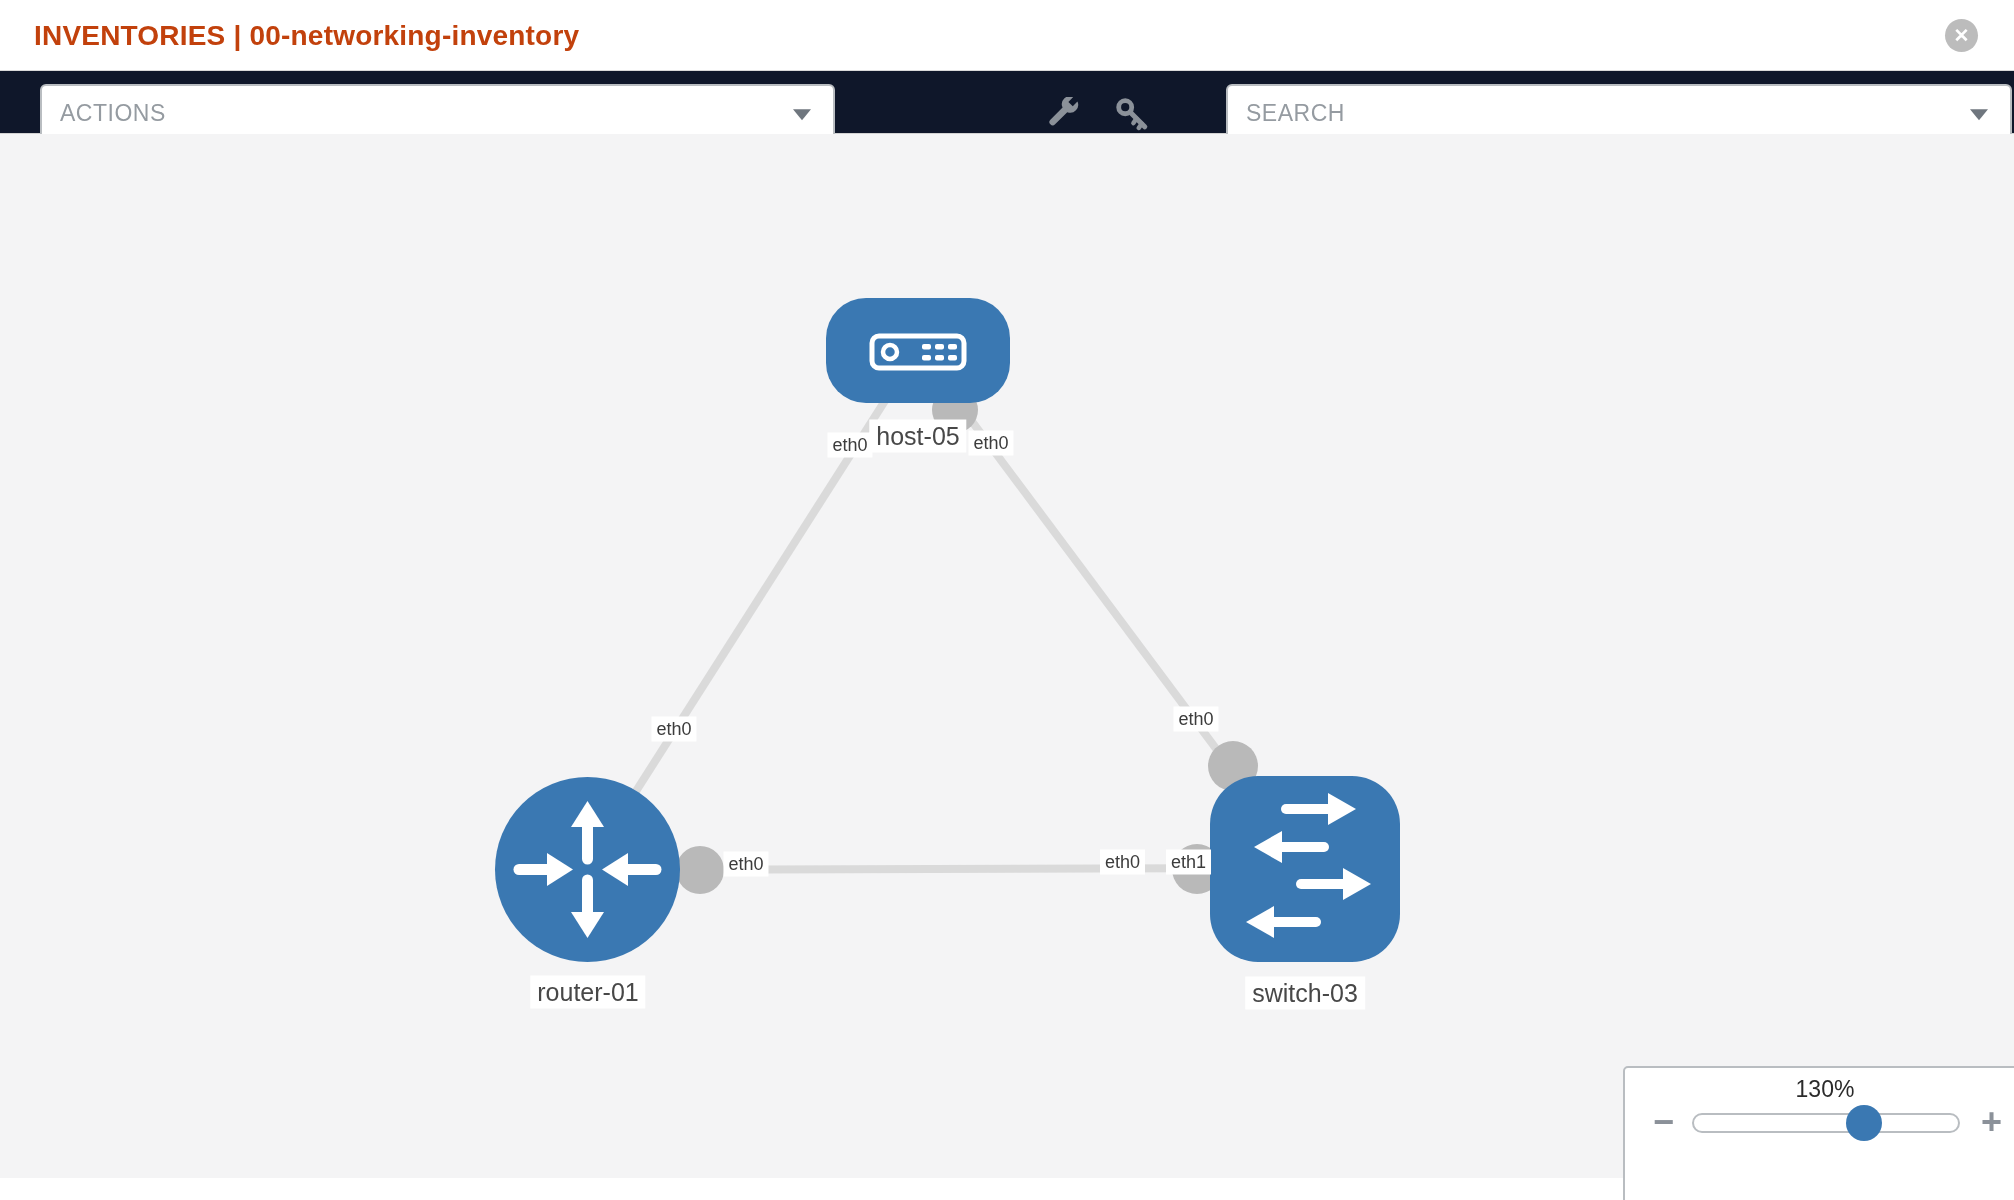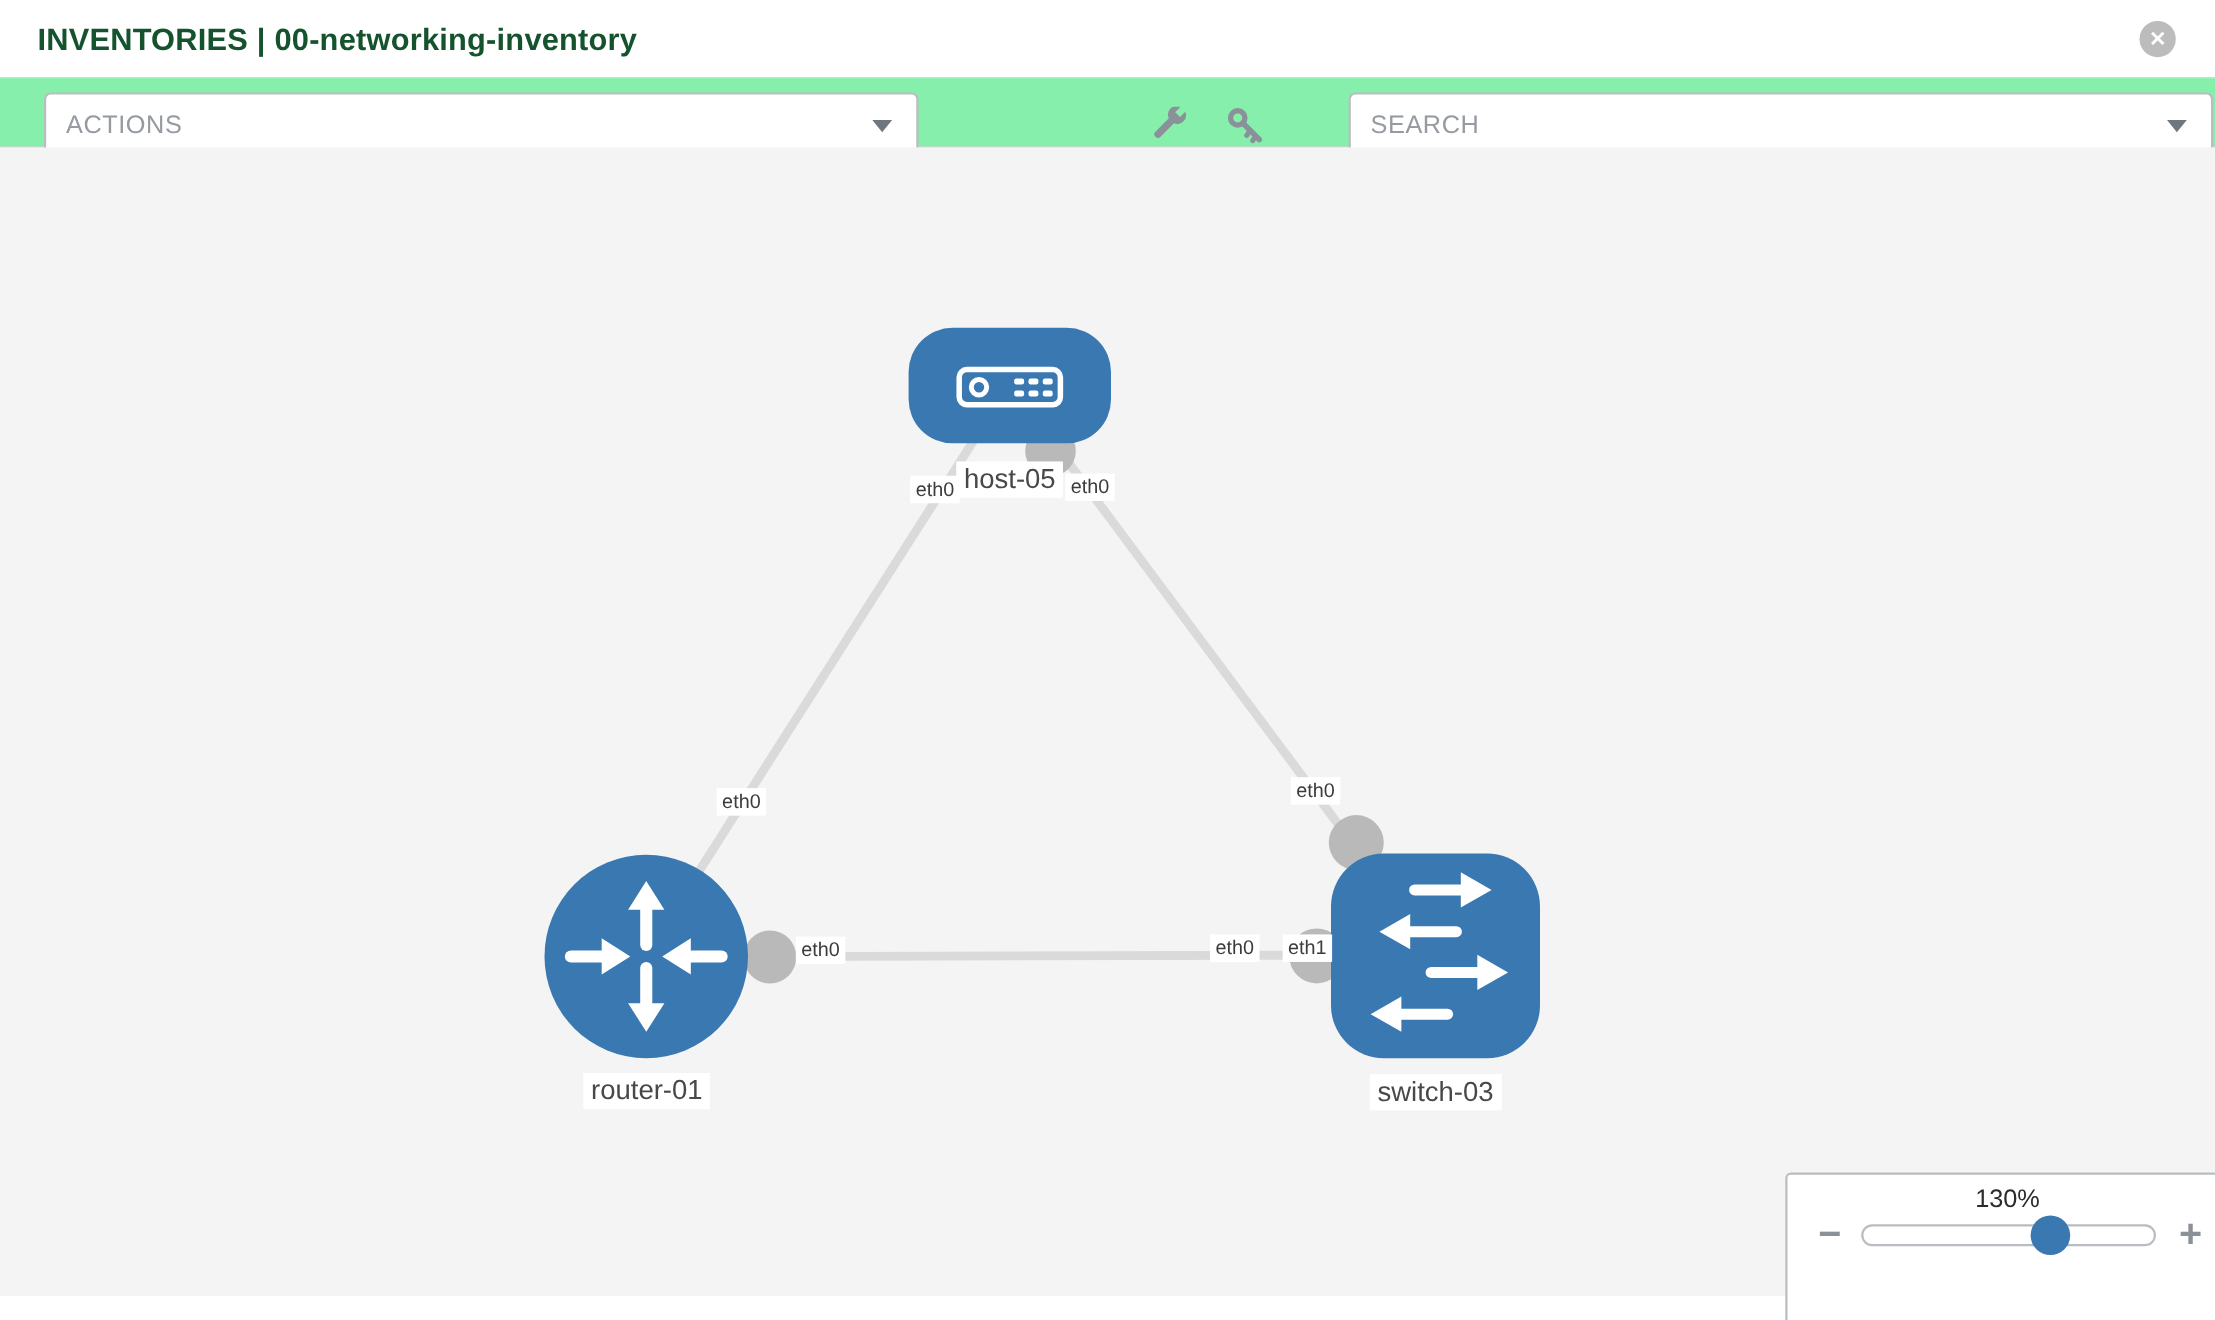--- a/index.html
+++ b/index.html
@@ -3,28 +3,28 @@
 <meta charset="utf-8">
 <style>
   * { margin:0; padding:0; box-sizing:border-box; }
   html,body { width:2014px; height:1200px; overflow:hidden;
     font-family:"Liberation Sans", sans-serif; background:#fff; }
 
   
   .header { position:relative; width:100%; height:71px; background:#fff;
     border-bottom:1px solid #d9d9d9; }
   .title { position:absolute; left:34px; top:0; height:65px; line-height:71px;
-    font-size:28px; font-weight:700; color:#14532d; letter-spacing:0.2px; }
+    font-size:28px; font-weight:700; color:#c2410c; letter-spacing:0.2px; }
   .close-btn { position:absolute; right:36px; top:19px; width:33px; height:33px;
     border-radius:50%; background:#bcbcbc; cursor:pointer; }
   .close-x { position:absolute; width:100%; text-align:center; top:50%; left:0;
     transform:translateY(-52%); color:#fff; font-size:19px; font-weight:700; }
 
   
-  .toolbar { position:relative; width:100%; height:63px; background:#86efac;
+  .toolbar { position:relative; width:100%; height:63px; background:#0f172a;
     border-bottom:1px solid #d2d2d2;padding-left:24px; }
   .select { position:absolute; top:13px; height:58px; background:#fff;
     border:2px solid #b9bdc1; border-radius:6px; cursor:pointer; }
   .select .ph { position:absolute; left:18px; top:50%; transform:translateY(-50%);
     font-size:23px; color:#959ba1; letter-spacing:0.5px; }
   .caret { position:absolute; right:22px; top:50%; transform:translateY(-35%);
     width:0; height:0; border-left:9px solid transparent;
     border-right:9px solid transparent; border-top:11px solid #6f767e; }
   .sel-actions { left:40px; width:795px; }
   .sel-search  { left:1186px; width:786px;margin-left:40px; }

